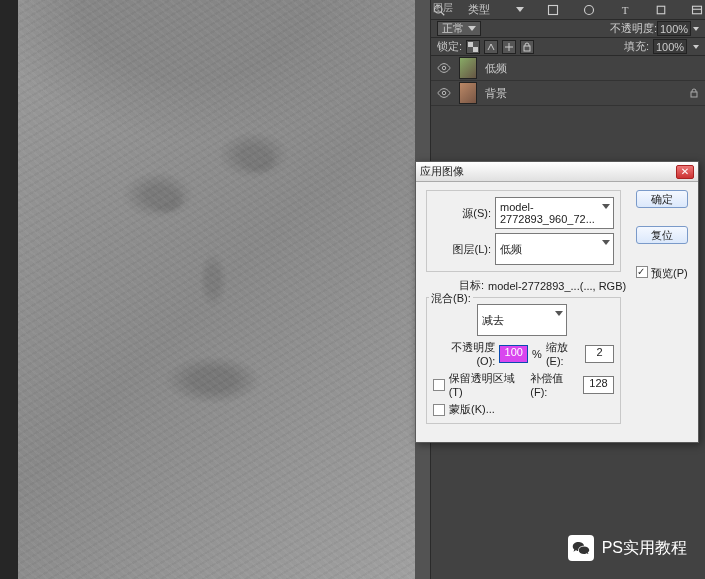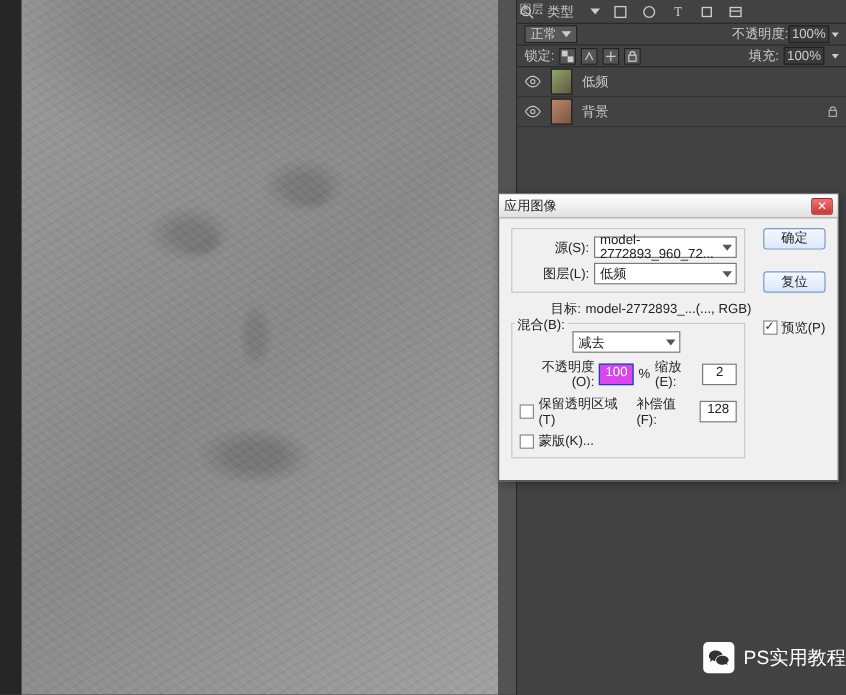--- a/index.html
+++ b/index.html
@@ -10,21 +10,21 @@
  radial-gradient(ellipse 60px 40px at 235px 155px,#777 20%,transparent 60%),
  radial-gradient(ellipse 60px 40px at 140px 195px,#777 20%,transparent 60%),
  radial-gradient(ellipse 28px 20px at 240px 160px,#6a6a6a 30%,transparent 70%),
  radial-gradient(ellipse 28px 20px at 148px 200px,#6a6a6a 30%,transparent 70%),
  radial-gradient(ellipse 20px 40px at 195px 280px,#7a7a7a 30%,transparent 70%),
  radial-gradient(ellipse 70px 35px at 195px 380px,#757575 30%,transparent 70%),
  radial-gradient(ellipse 300px 200px at 180px 0,#858585 40%,transparent 70%);
  opacity:.9}
 .art::after{content:"";position:absolute;inset:0;background:repeating-linear-gradient(40deg,rgba(255,255,255,.04) 0 2px,transparent 2px 6px),repeating-linear-gradient(-30deg,rgba(0,0,0,.04) 0 2px,transparent 2px 7px)}
 .rpanel{position:absolute;right:0;top:0;width:275px;height:579px;background:#424242;color:#ccc;font-size:11px;border-left:1px solid #2a2a2a}
-.searchrow{height:20px;display:flex;align-items:center;gap:10px;padding:2px 1px;border-bottom:1px solid #2a2a2a}
+.searchrow{height:20px;display:flex;align-items:center;gap:22px;padding:2px 1px;border-bottom:1px solid #2a2a2a}
 .ico{width:14px;height:14px;display:inline-flex;align-items:center;justify-content:center;color:#ccc}
 .ico svg{width:12px;height:12px;stroke:#ccc;fill:none;stroke-width:1.5}
 .optrow{height:18px;display:flex;align-items:center;padding:0 6px;border-bottom:1px solid #2a2a2a}
 .sel{background:#595959;border:1px solid #222;height:15px;padding:0 4px;display:inline-flex;align-items:center;color:#ccc;font-size:11px}
 .selarr{border-left:4px solid transparent;border-right:4px solid transparent;border-top:5px solid #ccc;margin-left:4px}
 .pct{background:#3a3a3a;border:1px solid #222;height:15px;width:34px;color:#ccc;text-align:center;font-size:11px;display:inline-flex;align-items:center;justify-content:center}
 .smallarr{border-left:3px solid transparent;border-right:3px solid transparent;border-top:4px solid #ccc;margin-left:2px}
 .lockrow{height:18px;display:flex;align-items:center;padding:0 6px;border-bottom:1px solid #2a2a2a;gap:4px}
 .tinybox{width:14px;height:14px;border:1px solid #222;background:#555;display:inline-flex;align-items:center;justify-content:center}
 .layer{height:25px;display:flex;align-items:center;padding:0 6px;gap:8px;border-bottom:1px solid #333}
@@ -36,31 +36,31 @@
 .thumb.bg{background:linear-gradient(135deg,#b86,#754)}
 .lockic{margin-left:auto;width:10px;height:10px}
 .lockic svg{stroke:#aaa;fill:none}
 .dialog{position:absolute;left:415px;top:161px;width:284px;background:#f0f0f0;border:1px solid #5a5a5a;box-shadow:2px 2px 8px rgba(0,0,0,.4);font-size:11px;color:#222}
 .titlebar{height:20px;background:linear-gradient(#fff,#e0e0e0);display:flex;align-items:center;padding:0 4px;border-bottom:1px solid #aaa}
 .titlebar .t{flex:1}
 .closebtn{width:18px;height:14px;background:linear-gradient(#e77,#c33);border:1px solid #a22;display:flex;align-items:center;justify-content:center;color:#fff;font-size:10px;border-radius:2px}
 .dlgbody{padding:8px 10px 12px 10px;position:relative}
 .row{display:flex;align-items:center;margin-bottom:4px;gap:4px}
 .lbl{text-align:right;width:58px}
-.dd{flex:1;height:18px;border:1px solid #7a7a7a;background:#fff;display:flex;align-items:center;padding:0 4px;position:relative}
+.dd{flex:1;height:32px;border:1px solid #7a7a7a;background:#fff;display:flex;align-items:center;padding:0 4px;position:relative}
 .ddarr{position:absolute;right:3px;top:6px;border-left:4px solid transparent;border-right:4px solid transparent;border-top:5px solid #555}
 .chk{width:12px;height:12px;border:1px solid #888;background:#fff;display:inline-block}
 .chk.on::after{content:"✓";font-size:10px;color:#333;position:relative;top:-2px;left:0}
 .num{width:32px;height:18px;border:1px solid #7a7a7a;background:#fff;text-align:center}
 .num.blue{background:#d946ef;color:#fff;border:1px solid #0a4bb0}
 .btncol{position:absolute;right:10px;top:8px;display:flex;flex-direction:column;gap:18px;width:52px}
 .winbtn{height:18px;border:1px solid #7a9ac9;background:linear-gradient(#f4f8ff,#dbe8fb);border-radius:3px;text-align:center;line-height:16px;font-size:11px}
 .group{border:1px solid #c8c8c8;padding:6px 6px 2px 6px;margin-bottom:6px;width:195px;position:relative}
 .group>.gl{position:absolute;top:-7px;left:6px;background:#f0f0f0;padding:0 2px;font-size:11px}
-.watermark{position:absolute;right:0;bottom:18px;display:flex;align-items:center;gap:8px;color:#fff;font-size:16px}
+.watermark{position:absolute;right:18px;bottom:18px;display:flex;align-items:center;gap:8px;color:#fff;font-size:16px}
 .wmic{width:26px;height:26px;border-radius:4px;background:#fff;display:flex;align-items:center;justify-content:center}
 .wmic svg{width:18px;height:18px;fill:#333}
 .ptitle{position:absolute;left:2px;top:1px;color:#bbb;font-size:10px}
 </style>
 </head>
 <body>
 
 <div class="canvas">
   <div class="art"></div>
 </div>

